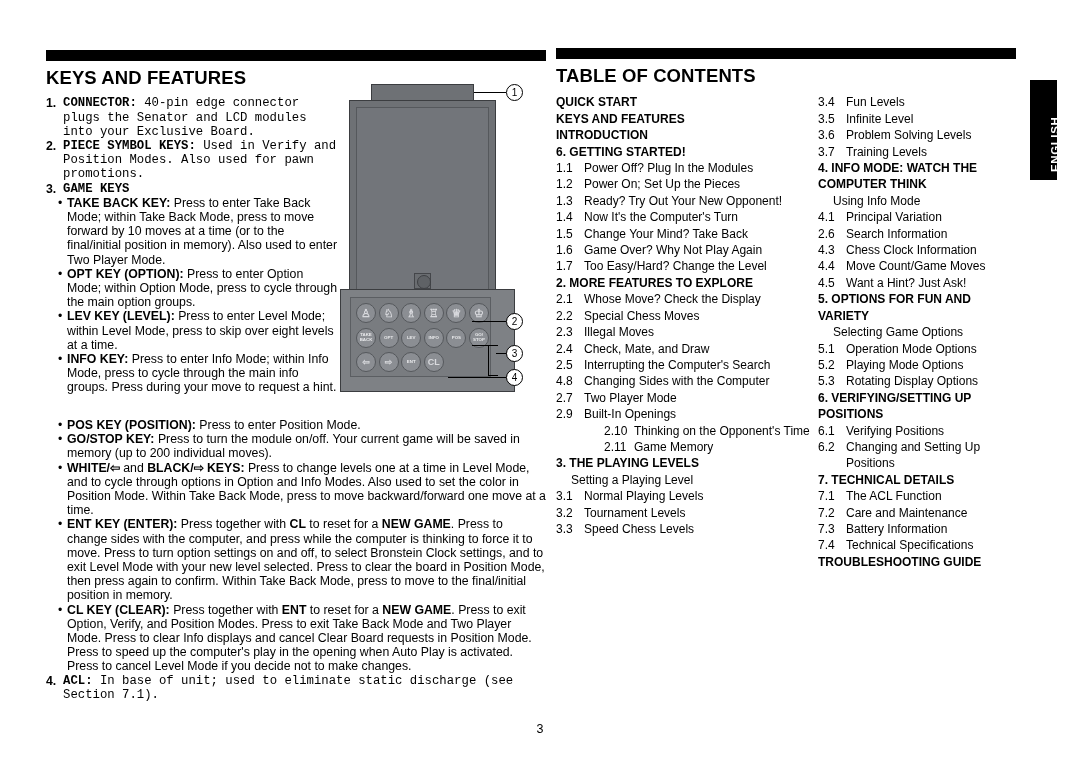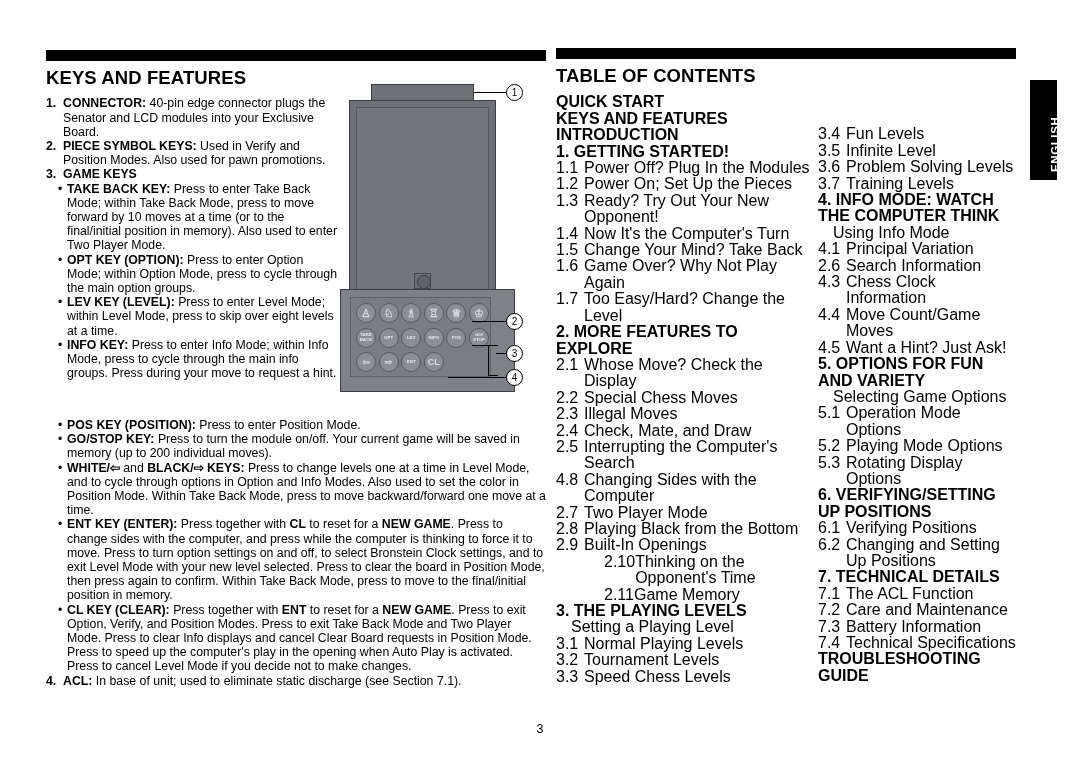--- a/index.html
+++ b/index.html
@@ -32,21 +32,21 @@
     font-size: 12.3px; line-height: 14.2px;
     width: 292px;
   }
   .body.wide { width: 500px; }
 
   .num-item {
     display: flex; align-items: flex-start;
     margin-bottom: 0px;
   }
   .num-item .marker { width: 17px; flex: 0 0 17px; font-weight: bold; }
-  .num-item .txt { flex: 1; }
+  .num-item .txt { flex: 1; font-family: Liberation Mono, monospace; }
 
   .bul-item {
     display: flex; align-items: flex-start;
     padding-left: 12px;
   }
   .bul-item .dot { width: 9px; flex: 0 0 9px; }
   .bul-item .txt { flex: 1; }
 
   b { font-weight: bold; }
   .arrow { font-weight: bold; letter-spacing: -0.5px; }
@@ -112,23 +112,23 @@
     border: 1.1px solid #000; background: #fff;
     font-size: 10px; line-height: 15px; text-align: center;
   }
   .callout .lead { position: absolute; height: 1.3px; background: #000; }
   .bracket {
     position: absolute; border: 1.3px solid #000; border-right: none;
     background: transparent;
   }
 
   
-  .toc { position: relative; font-size: 16px; line-height: 16.4px; }
+  .toc { position: relative; font-size: 12px; line-height: 16.4px; }
   .toc-col-a { position: absolute; left: 0; top: 0; width: 258px; }
-  .toc-col-b { position: absolute; left: 262px; top: 0; width: 200px; margin-top: 32px; }
+  .toc-col-b { position: absolute; left: 262px; top: 0; width: 200px; }
   .toc-head { font-weight: bold; }
   .toc-row { display: flex; align-items: flex-start; }
   .toc-row .n { flex: 0 0 28px; }
   .toc-row .n.wide { flex: 0 0 30px; margin-left: 48px; }
   .toc-row .t { flex: 1; }
   .toc-plain { padding-left: 15px; }
 
   
   .side-tab {
     position: absolute; left: 1030px; top: 80px;
@@ -293,21 +293,21 @@
   </div>
 
   <div class="col-right">
     <div class="rule"></div>
     <div class="sec-title">TABLE OF CONTENTS</div>
     <div class="toc" style="height:640px;">
       <div class="toc-col-a" id="toc-a">
           <div class="toc-head">QUICK START</div>
           <div class="toc-head">KEYS AND FEATURES</div>
           <div class="toc-head">INTRODUCTION</div>
-          <div class="toc-head">1. GETTING STARTED!</div>
+          <div class="toc-head">6. GETTING STARTED!</div>
           <div class="toc-row">
             <span class="n">1.1</span>
             <span class="t">Power Off? Plug In the Modules</span>
           </div>
           <div class="toc-row">
             <span class="n">1.2</span>
             <span class="t">Power On; Set Up the Pieces</span>
           </div>
           <div class="toc-row">
             <span class="n">1.3</span>
@@ -352,24 +352,20 @@
           </div>
           <div class="toc-row">
             <span class="n">4.8</span>
             <span class="t">Changing Sides with the Computer</span>
           </div>
           <div class="toc-row">
             <span class="n">2.7</span>
             <span class="t">Two Player Mode</span>
           </div>
           <div class="toc-row">
-            <span class="n">2.8</span>
-            <span class="t">Playing Black from the Bottom</span>
-          </div>
-          <div class="toc-row">
             <span class="n">2.9</span>
             <span class="t">Built-In Openings</span>
           </div>
           <div class="toc-row">
             <span class="n wide">2.10</span>
             <span class="t">Thinking on the Opponent's Time</span>
           </div>
           <div class="toc-row">
             <span class="n wide">2.11</span>
             <span class="t">Game Memory</span>

